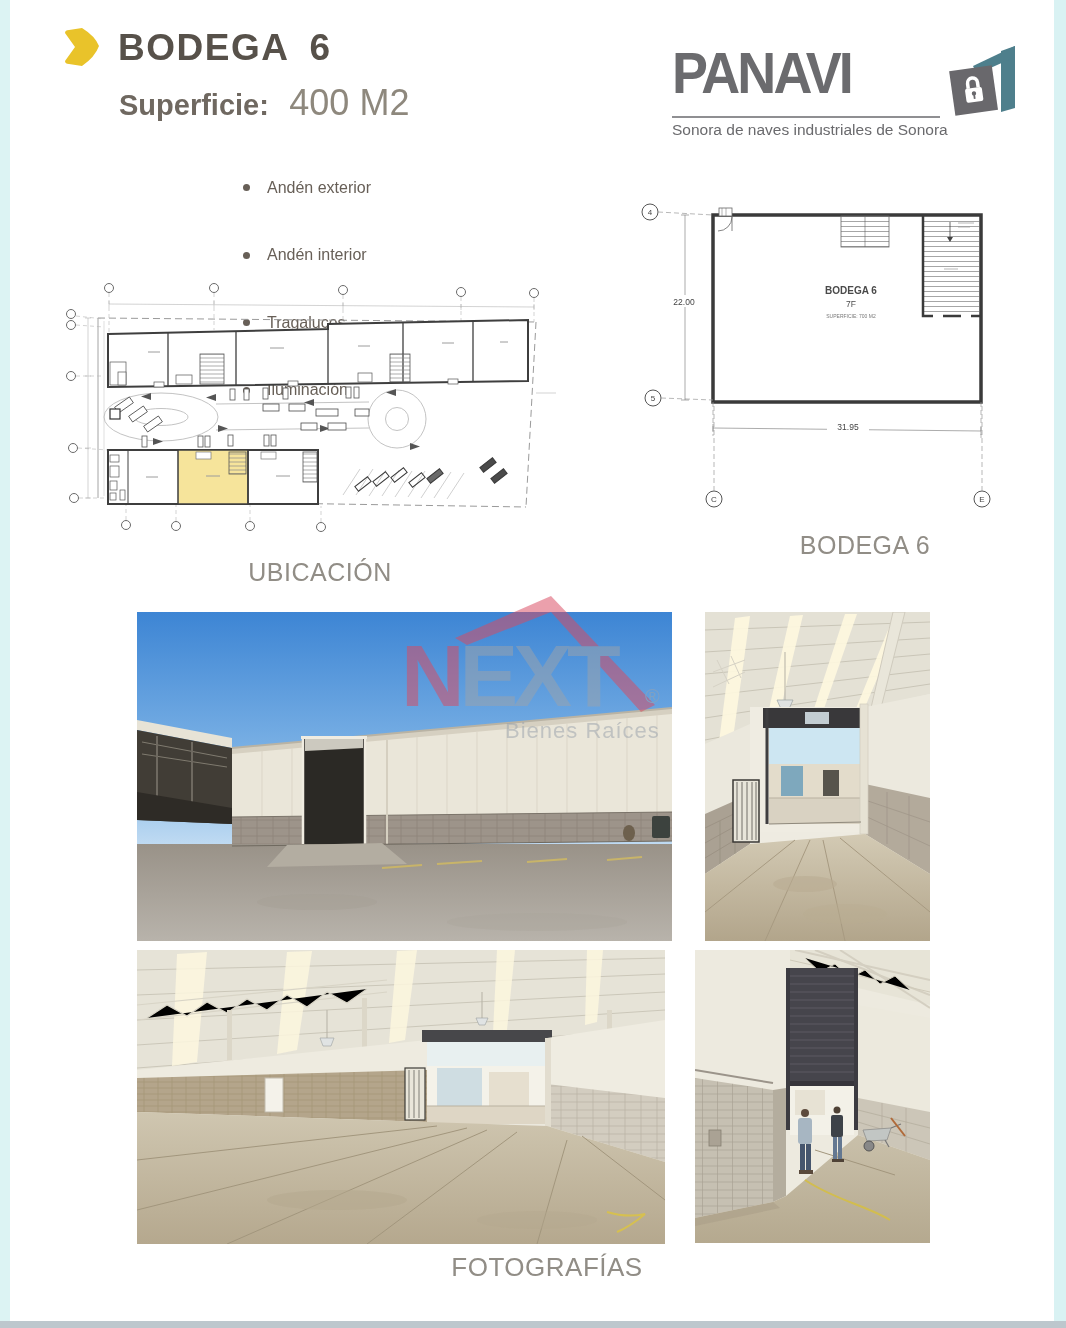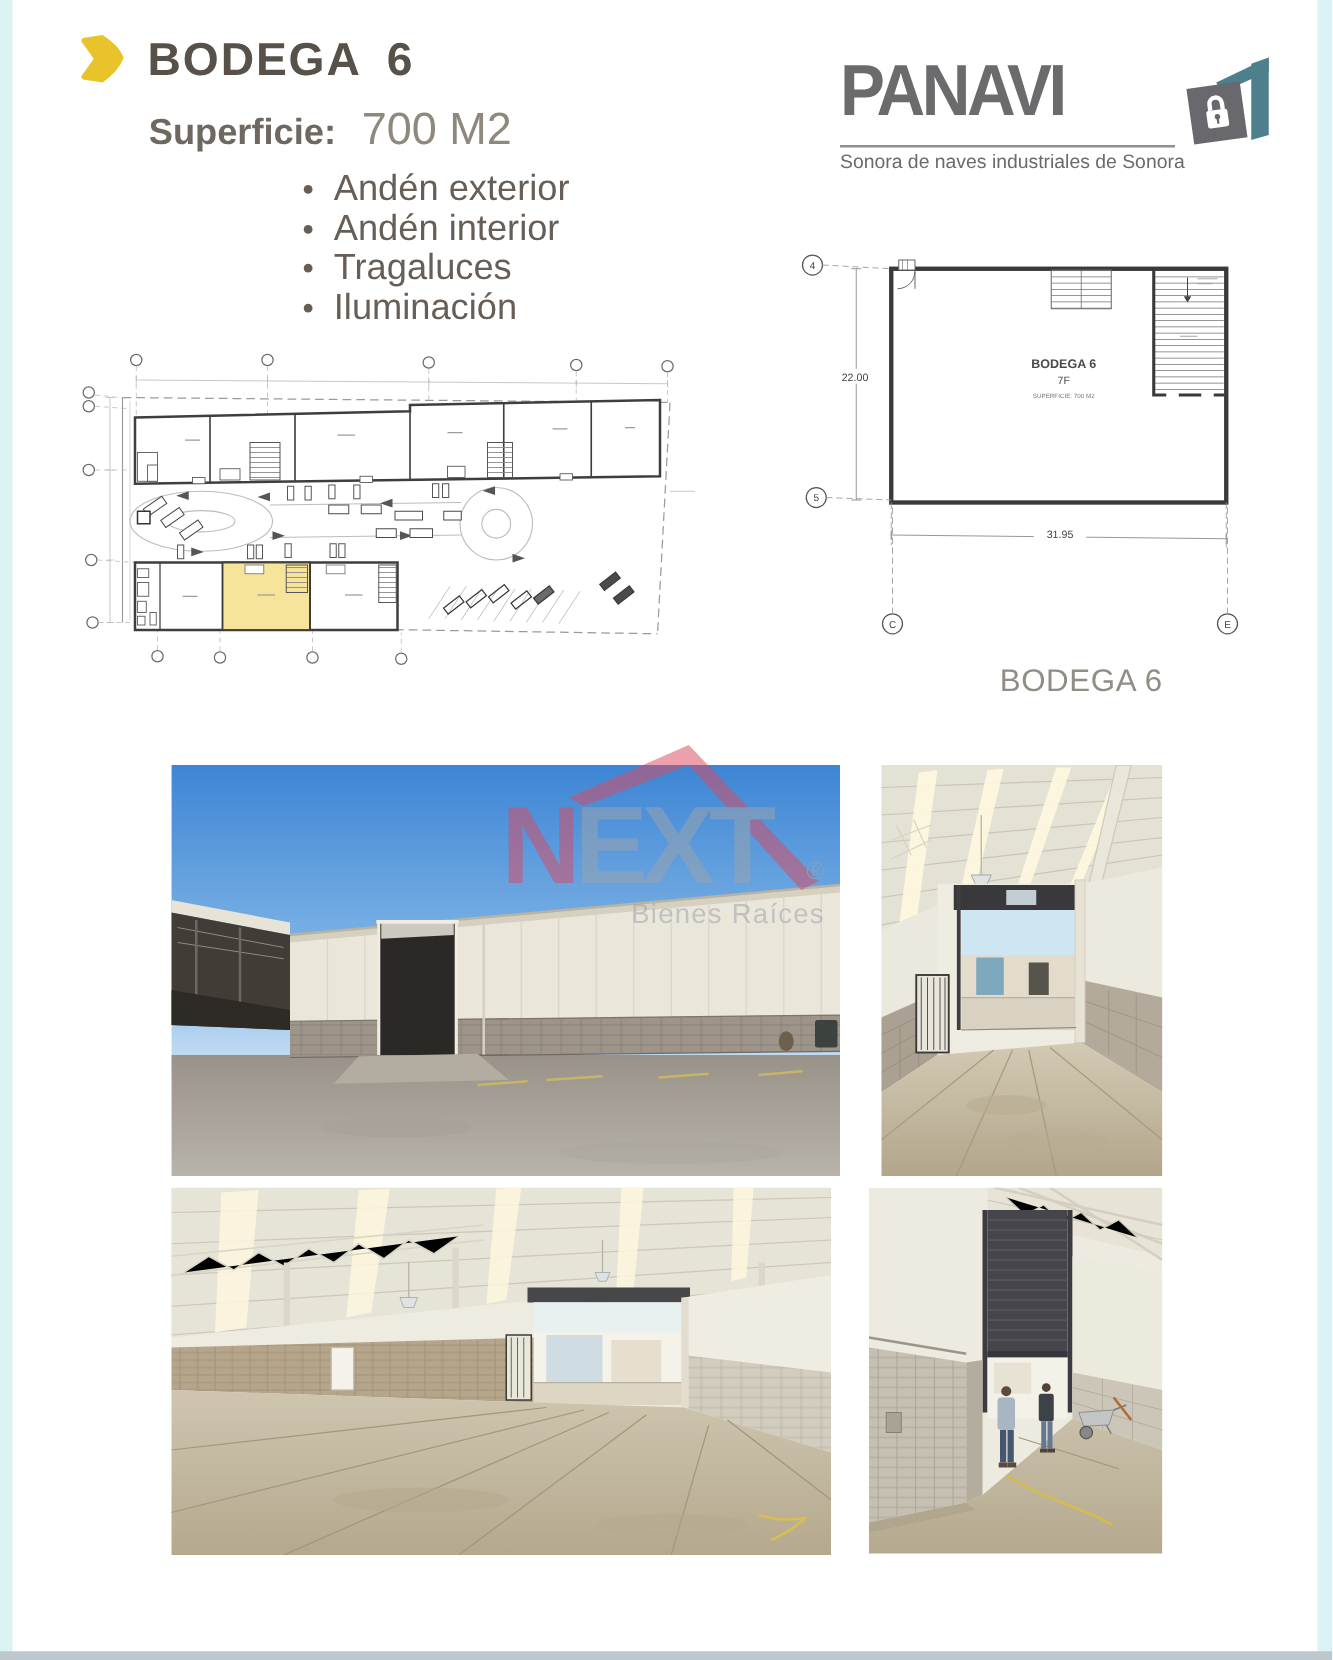--- a/index.html
+++ b/index.html
@@ -10,21 +10,21 @@
   .edge-bottom{position:absolute;left:0;top:1321px;width:100%;height:7px;background:#bdc7cd;}
 
   .arrow-icon{position:absolute;left:62px;top:26px;}
   .page-title{position:absolute;left:118px;top:27px;font-size:37px;font-weight:bold;
               color:#57514a;letter-spacing:1.5px;}
   .page-title .num{margin-left:20px;}
   .superficie{position:absolute;left:119px;top:82px;}
   .superficie .lbl{font-size:29px;color:#6f6860;font-weight:bold;}
   .superficie .val{font-size:36px;color:#8e887d;margin-left:16px;}
   .features{position:absolute;left:243px;top:136px;}
-  .feature{display:flex;align-items:center;height:31.5px;font-size:29px;color:#675f57;}
+  .feature{display:flex;align-items:center;height:31.5px;font-size:16px;color:#675f57;margin-top:36px;}
   .feature .dot{width:7px;height:7px;border-radius:50%;background:#675f57;
                 margin-right:17px;flex:none;}
 
   .brand{position:absolute;left:672px;top:42px;width:368px;}
   .brand-name{font-size:58px;font-weight:bold;color:#6b6b6e;letter-spacing:-3px;
               transform:scaleX(0.93);transform-origin:left;line-height:62px;}
   .brand-icon{position:absolute;left:943px;top:44px;}
   .brand-line{position:absolute;left:672px;top:116px;width:268px;height:2px;background:#8f8f92;}
   .brand-tagline{position:absolute;left:672px;top:121px;font-size:15.5px;color:#6a6a6d;}
 
@@ -57,21 +57,21 @@
   <div class="arrow-icon">
     <svg width="40" height="42" viewBox="0 0 40 42">
       <path d="M3,7 Q3,4 7,4 L20,2 Q33,10 37,20 Q33,31 20,40 L7,38 Q3,38 3,35 L13,21 Z" fill="#e9c32a"></path>
     </svg>
   </div>
   <div class="page-title">
     <span>BODEGA</span><span class="num">6</span>
   </div>
   <div class="superficie">
     <span class="lbl">Superficie:</span>
-    <span class="val">700 M2</span>
+    <span class="val">400 M2</span>
   </div>
   <div class="features">
     <div class="feature">
       <span class="dot"></span>
       <span>Andén exterior</span>
     </div>
     <div class="feature">
       <span class="dot"></span>
       <span>Andén interior</span>
     </div>
@@ -353,20 +353,21 @@
       <g>
         <path d="M85,234 L353,237" stroke="#888" stroke-width="0.7"></path>
         <path d="M85,230 L85,238 M353,233 L353,241" stroke="#888" stroke-width="0.7"></path>
         <rect x="199" y="226" width="42" height="12" fill="#ffffff"></rect>
         <text x="220" y="236" font-size="8.5" fill="#444" text-anchor="middle">31.95</text>
       </g>
     </svg>
   </div>
 
   <div class="caption cap-bodega">BODEGA 6</div>
+  <div class="caption cap-ubicacion">UBICACIÓN</div>
 
   <div class="photo ph1">
     <svg width="535" height="329" viewBox="0 0 535 329">
       <defs>
         <linearGradient id="sky1" x1="0" y1="0" x2="0" y2="1">
           <stop offset="0" stop-color="#3d85d4"></stop>
             <stop offset="0.6" stop-color="#7fb4e6"></stop>
           <stop offset="1" stop-color="#cfe4f5"></stop>
         </linearGradient>
         <linearGradient id="road1" x1="0" y1="0" x2="0" y2="1">
@@ -701,13 +702,14 @@
     <svg width="290" height="162" viewBox="0 0 290 162">
       <polygon points="62,50 158,8 262,117 248,124 158,24 74,57" fill="#d94b61"></polygon>
       <text x="8" y="118" class="wm-text" font-size="88" font-weight="bold" letter-spacing="-5" font-family="Liberation Sans, sans-serif">
         <tspan fill="#d94b61">N</tspan><tspan fill="#9ba3ac">EXT</tspan>
       </text>
       <text x="252" y="115" font-size="20" fill="#9ba3ac">®</text>
       <text x="112" y="150" font-size="22" fill="#9ba3ac" letter-spacing="1">Bienes Raíces</text>
     </svg>
   </div>
 
+  <div class="caption cap-fotos">FOTOGRAFÍAS</div>
 </div>
 
 </body></html>

